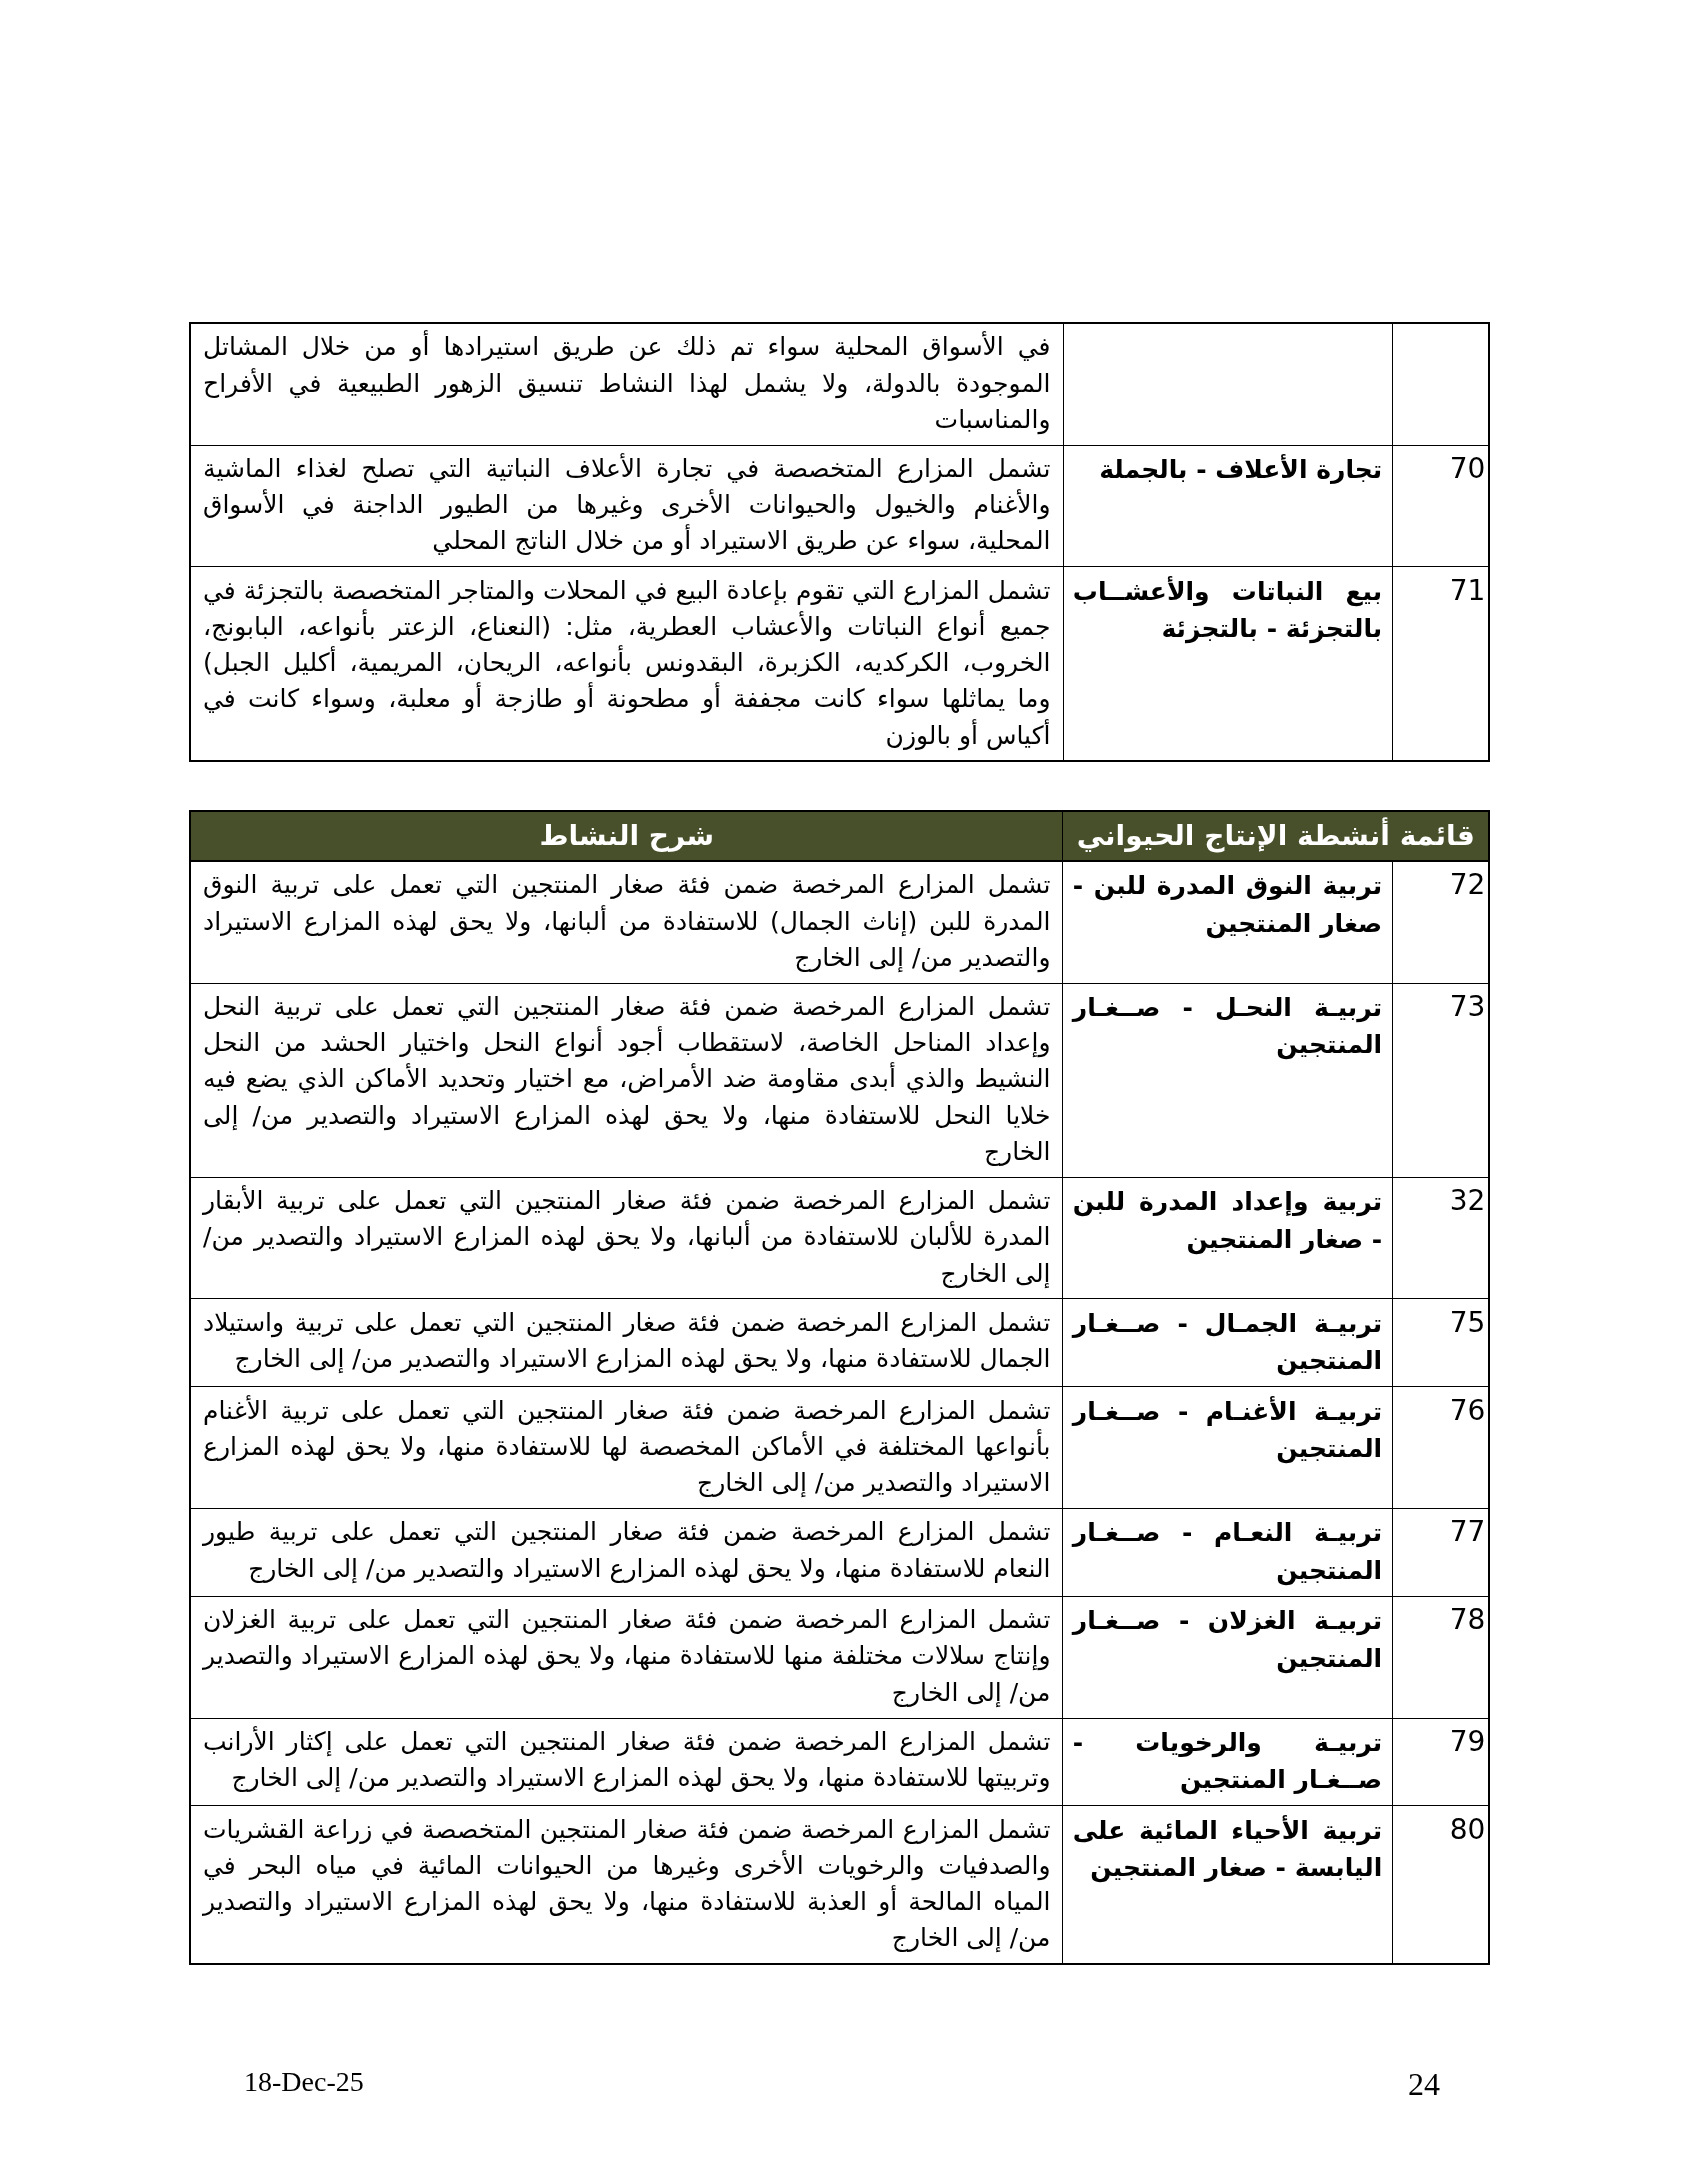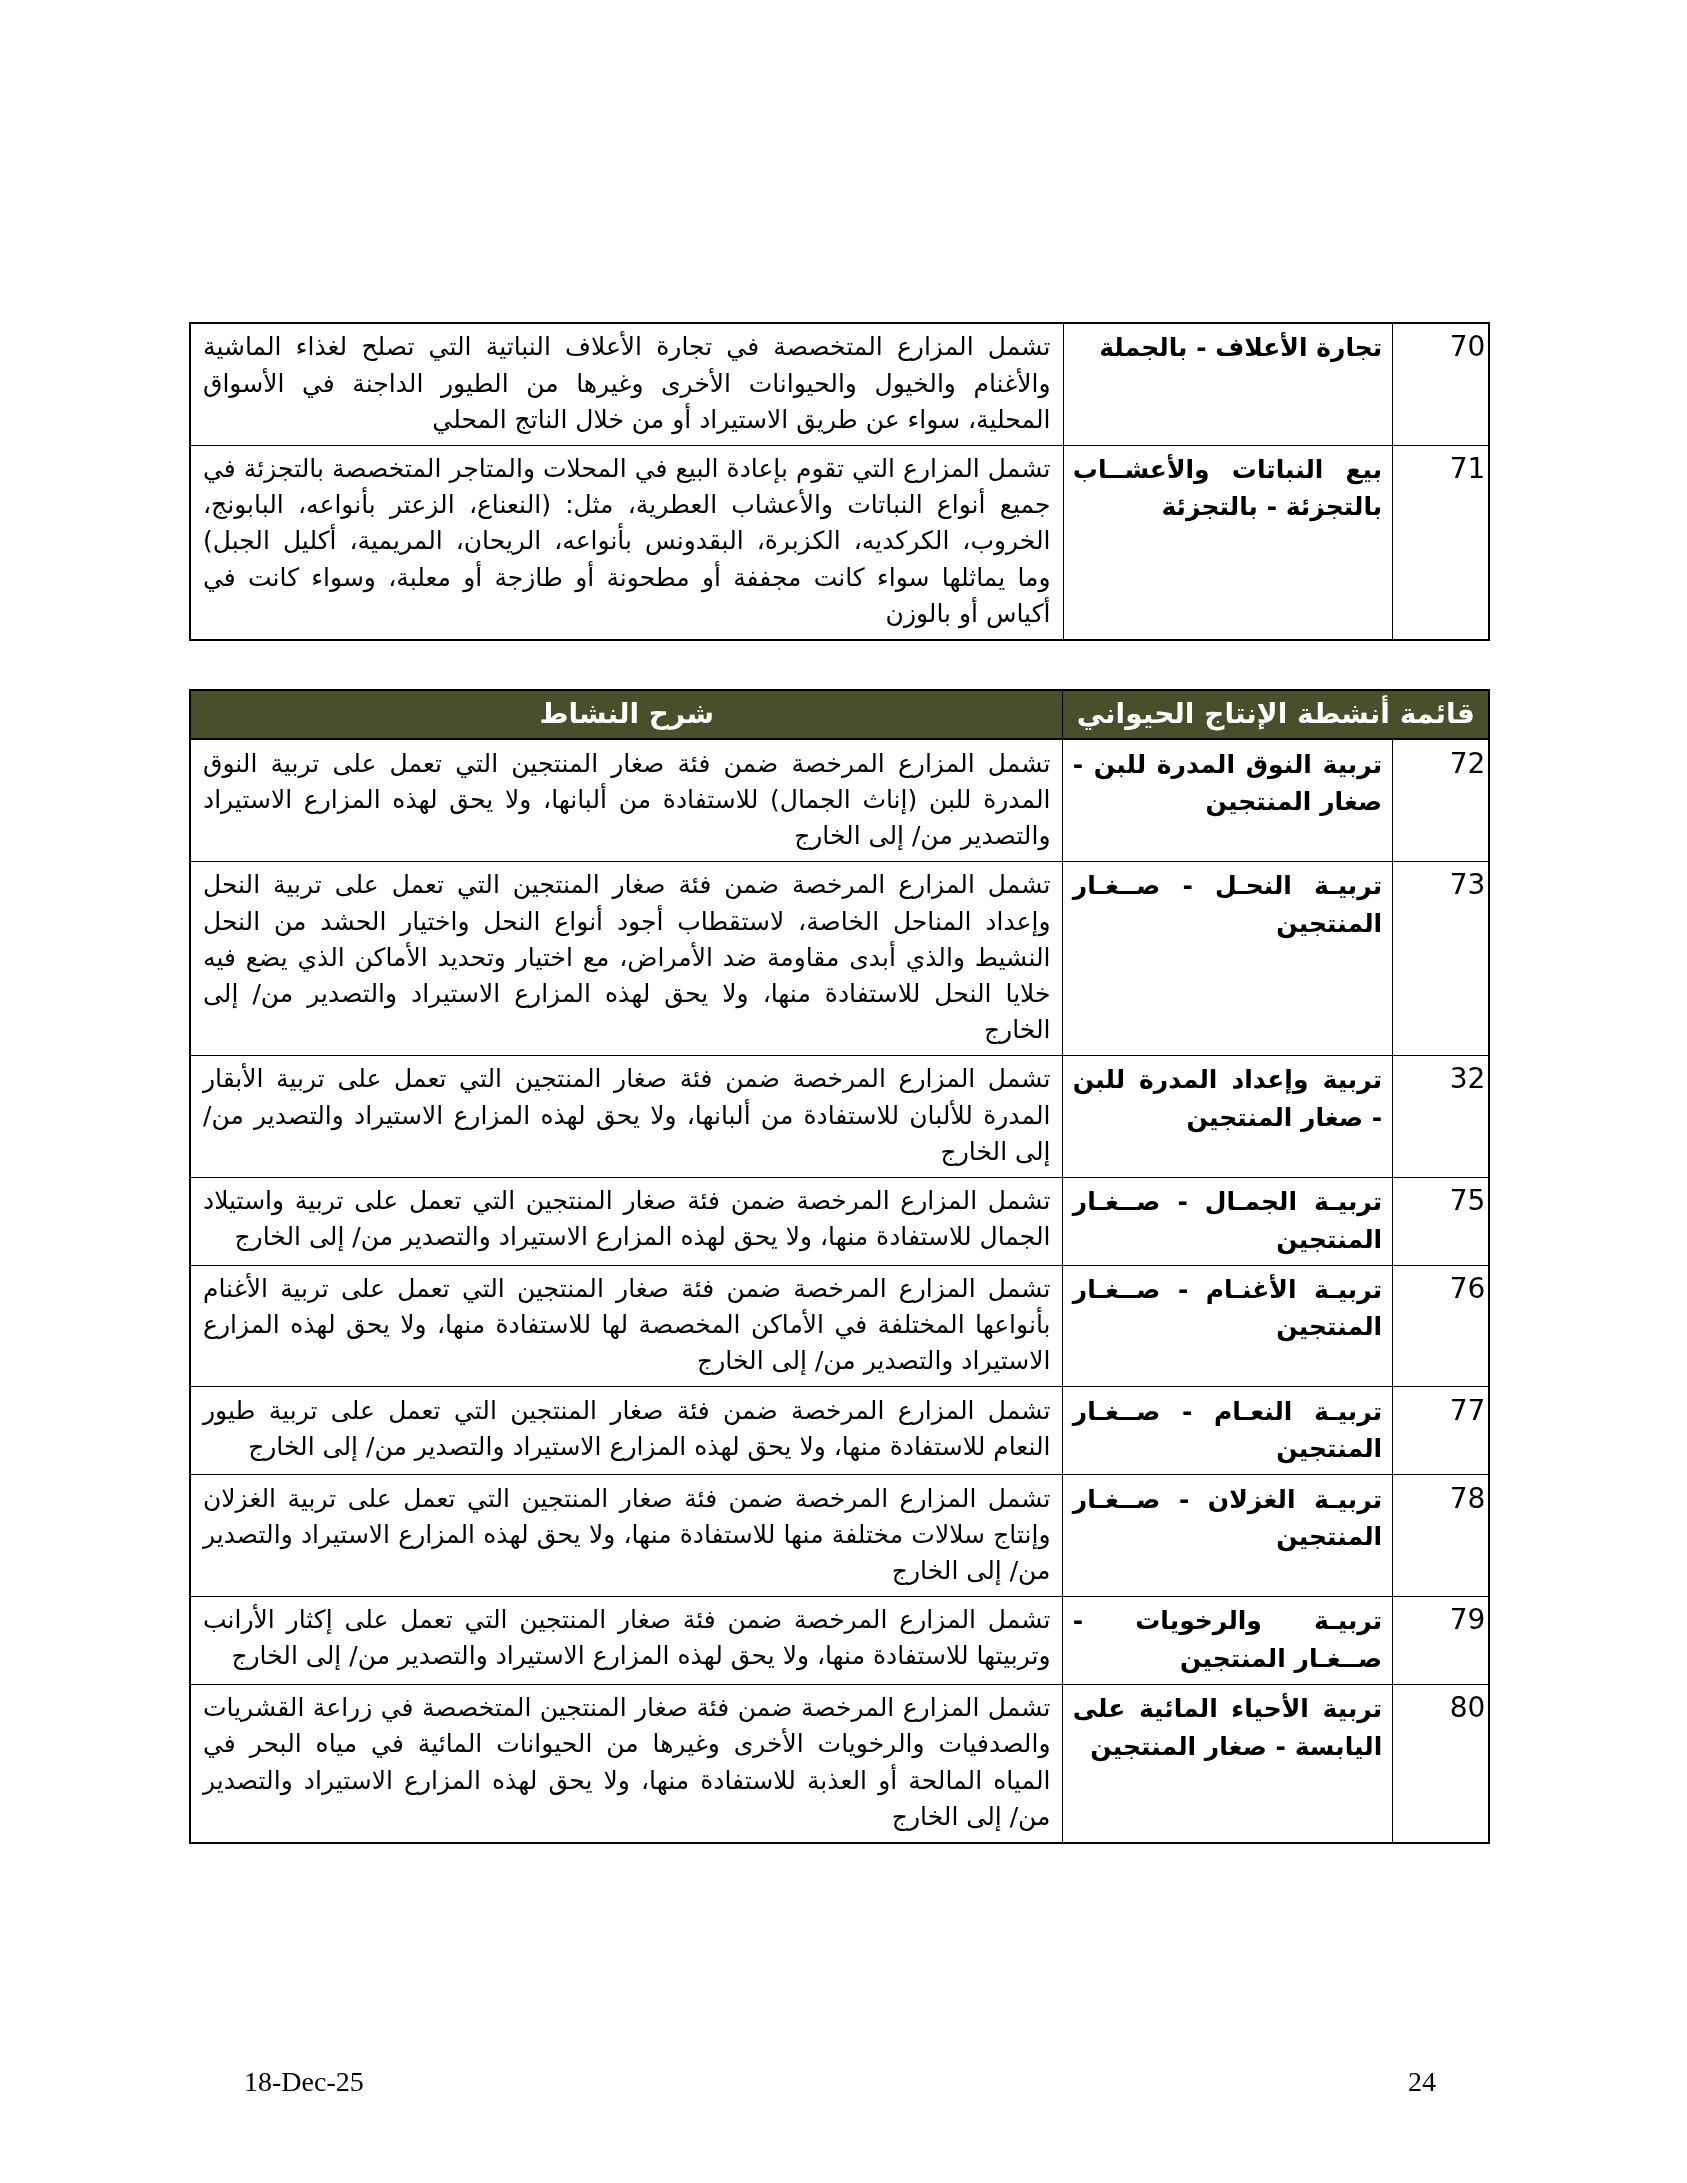--- a/index.html
+++ b/index.html
@@ -68,37 +68,42 @@
     font-family:"Liberation Serif","DejaVu Serif",serif;
     font-size:28px;
     color:#000;
     margin-left:8px;
   }
   .footer-page {
     position:absolute;
     left:1408px;
     top:2066px;
     font-family:"Liberation Serif","DejaVu Serif",serif;
-    font-size:28px;
+    font-size:32px;
     color:#000;
   }
 </style>
 </head>
 <body>
 
 <div class="page">
   <div class="content" dir="rtl" lang="ar">
 
     <table class="doc-table t1">
       <colgroup>
           <col class="c-num">
           <col class="c-act">
           <col class="c-desc">
         </colgroup>
       <tbody>
+        <tr>
+          <td class="num"></td>
+          <td class="act"></td>
+          <td class="desc">في الأسواق المحلية سواء تم ذلك عن طريق استيرادها أو من خلال المشاتل الموجودة بالدولة، ولا يشمل لهذا النشاط تنسيق الزهور الطبيعية في الأفراح والمناسبات</td>
+        </tr>
         <tr>
           <td class="num">70</td>
           <td class="act">تجارة الأعلاف - بالجملة</td>
           <td class="desc">تشمل المزارع المتخصصة في تجارة الأعلاف النباتية التي تصلح لغذاء الماشية والأغنام والخيول والحيوانات الأخرى وغيرها من الطيور الداجنة في الأسواق المحلية، سواء عن طريق الاستيراد أو من خلال الناتج المحلي</td>
         </tr>
         <tr>
           <td class="num">71</td>
           <td class="act">بيع النباتات والأعشــاب بالتجزئة - بالتجزئة</td>
           <td class="desc">تشمل المزارع التي تقوم بإعادة البيع في المحلات والمتاجر المتخصصة بالتجزئة في جميع أنواع النباتات والأعشاب العطرية، مثل: (النعناع، الزعتر بأنواعه، البابونج، الخروب، الكركديه، الكزبرة، البقدونس بأنواعه، الريحان، المريمية، أكليل الجبل) وما يماثلها سواء كانت مجففة أو مطحونة أو طازجة أو معلبة، وسواء كانت في أكياس أو بالوزن</td>
         </tr>

